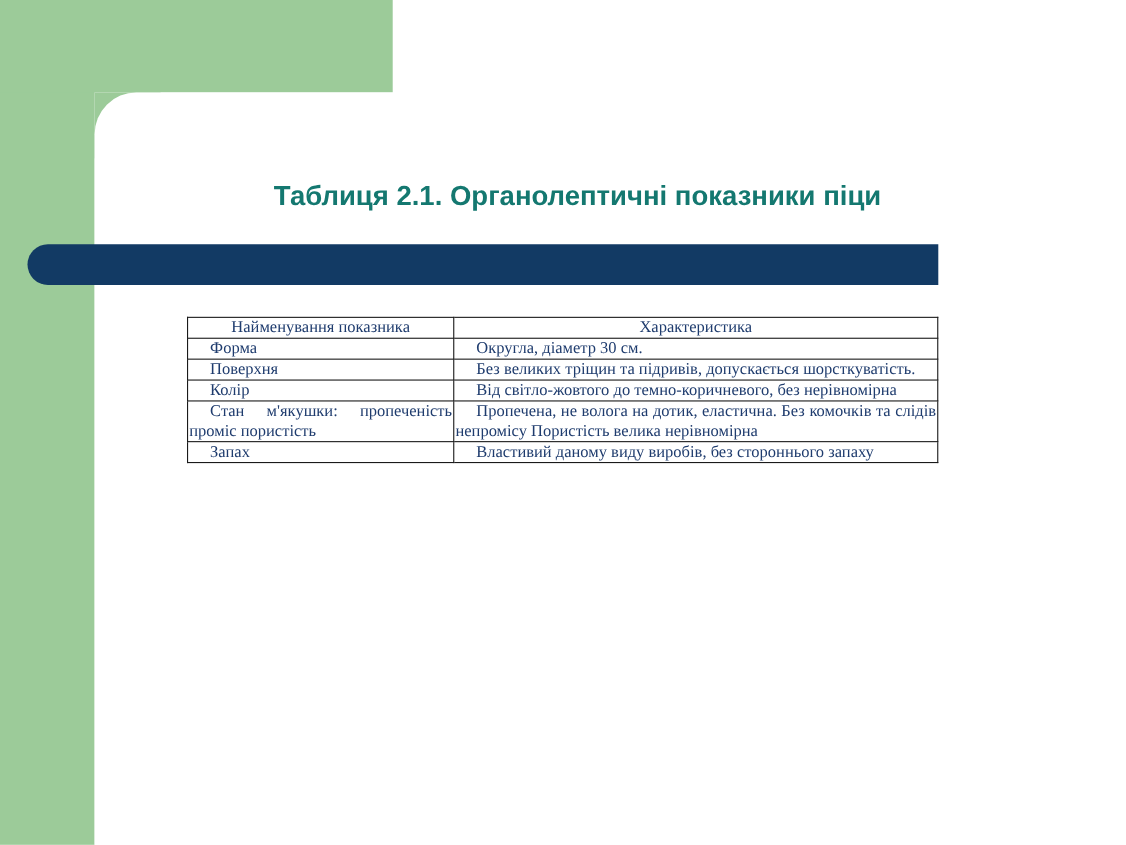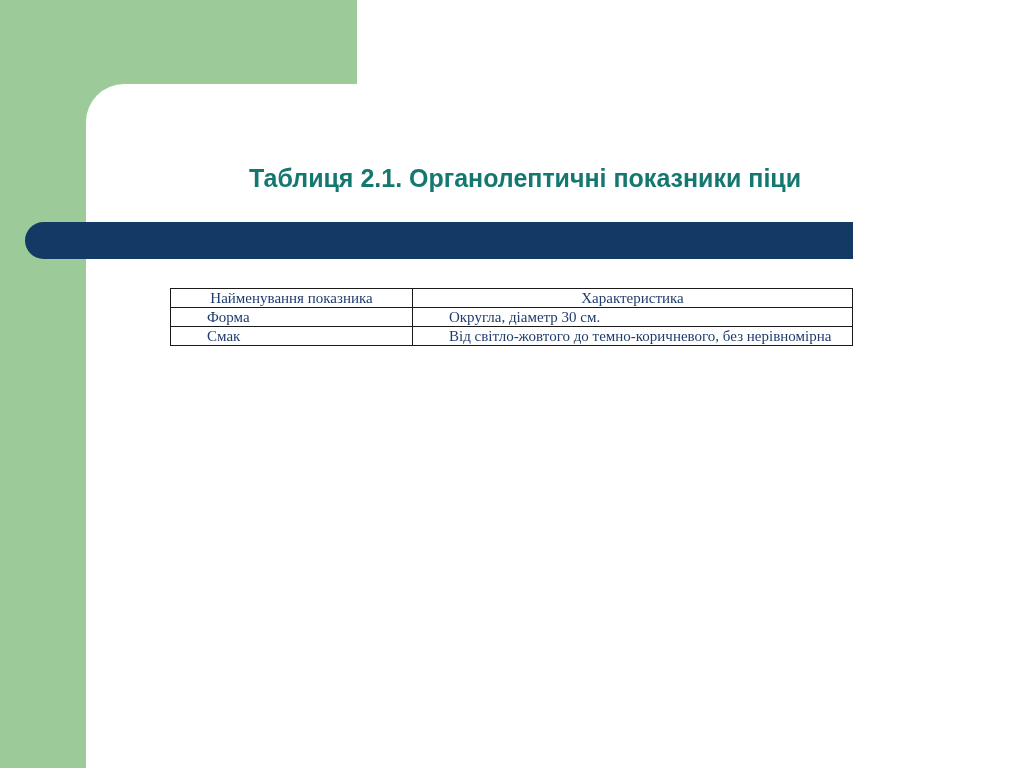--- a/index.html
+++ b/index.html
@@ -71,21 +71,21 @@
     table-layout: fixed;
     color: #1F3C6E;
     font-size: 15px;
     line-height: 18px;
   }
   table.indicators col.c1 { width: 242px; }
   table.indicators col.c2 { width: 440px; }
   table.indicators th,
   table.indicators td {
     border: 1.5px solid #1a1a1a;
-    padding: 0 17px;
+    padding: 0 1px;
     vertical-align: top;
     font-weight: normal;
   }
   table.indicators th { text-align: center; }
   table.indicators td { text-align: justify; text-indent: 19px; margin-left: 12px; }
 </style>
 </head>
 <body>
 
 <div class="slide">
@@ -110,19 +110,31 @@
         <th>Найменування показника</th>
         <th>Характеристика</th>
       </tr>
     </thead>
     <tbody>
       <tr>
         <td>Форма</td>
         <td>Округла, діаметр 30 см.</td>
       </tr>
       <tr>
-        <td>Смак</td>
+        <td>Поверхня</td>
+        <td>Без великих тріщин та підривів, допускається шорсткуватість.</td>
+      </tr>
+      <tr>
+        <td>Колір</td>
         <td>Від світло-жовтого до темно-коричневого, без нерівномірна</td>
+      </tr>
+      <tr>
+        <td>Стан м'якушки: пропеченість проміс пористість</td>
+        <td>Пропечена, не волога на дотик, еластична. Без комочків та слідів непромісу Пористість велика нерівномірна</td>
+      </tr>
+      <tr>
+        <td>Запах</td>
+        <td>Властивий даному виду виробів, без стороннього запаху</td>
       </tr>
     </tbody>
   </table>
 
 </div>
 
 </body></html>

